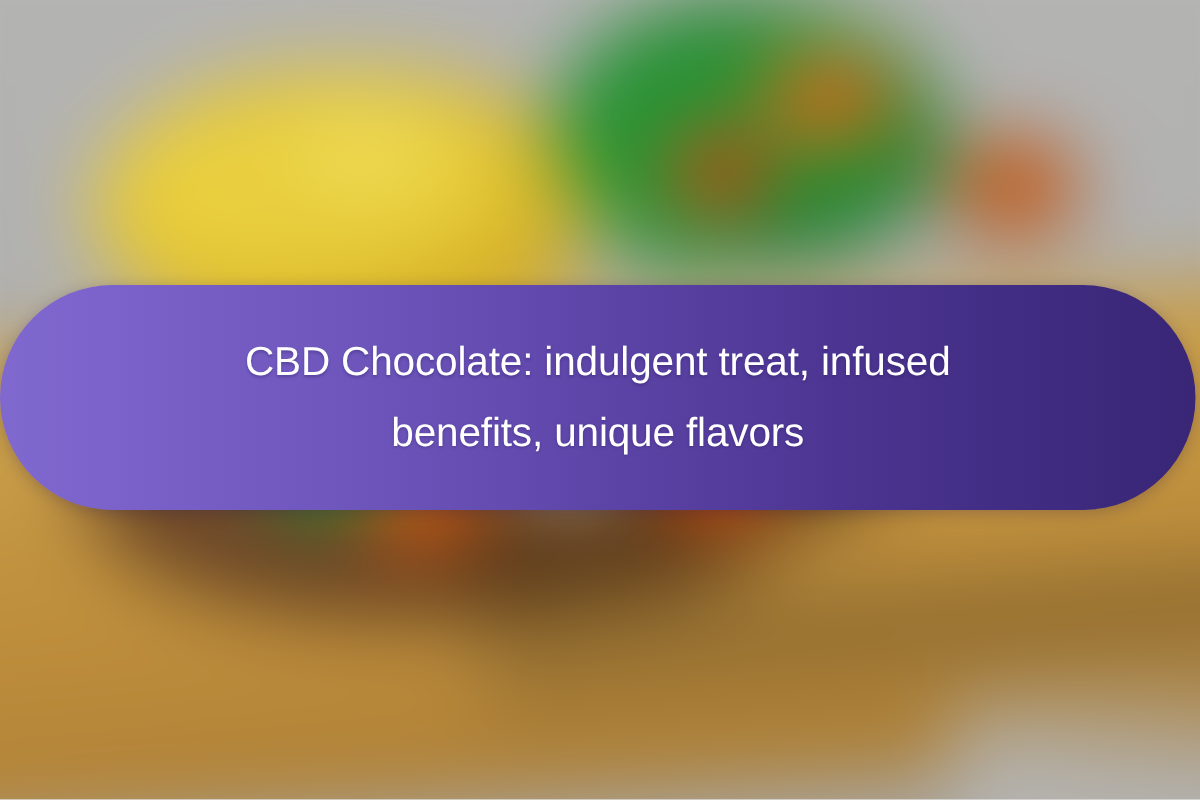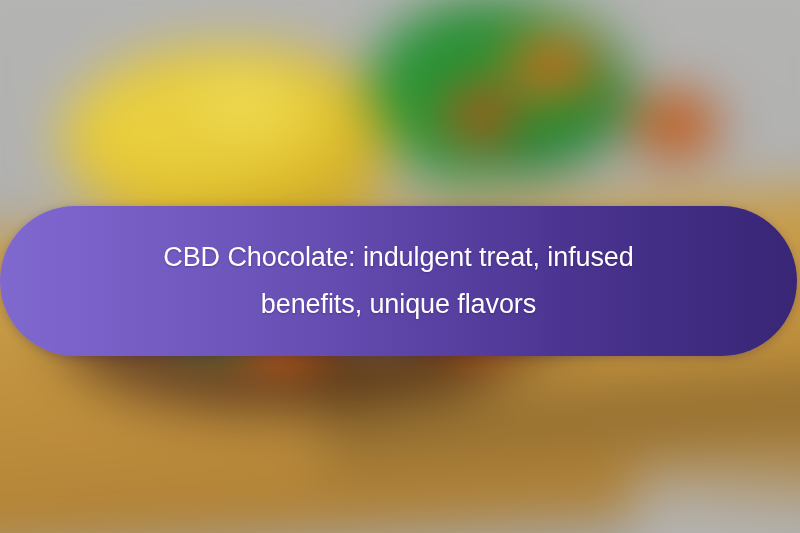--- a/index.html
+++ b/index.html
@@ -231,21 +231,21 @@
     width: 60px;
     height: 55px;
     border-radius: 50%;
     background: radial-gradient(ellipse at 50% 50%, #34a83e 0%, #1f862c 60%, rgba(30,120,40,0) 100%);
   }
 
   
   .banner {
     position: absolute;
     left: 0;
-    top: 206px;
+    top: 190px;
     width: 797px;
     height: 150px;
     border-radius: 78px;
     background: linear-gradient(90deg,
         #7f68ce 0%,
         #7a62ca 10%,
         #6d55bb 30%,
         #5d45a8 50%,
         #4c3592 70%,
         #3f2b80 88%,

